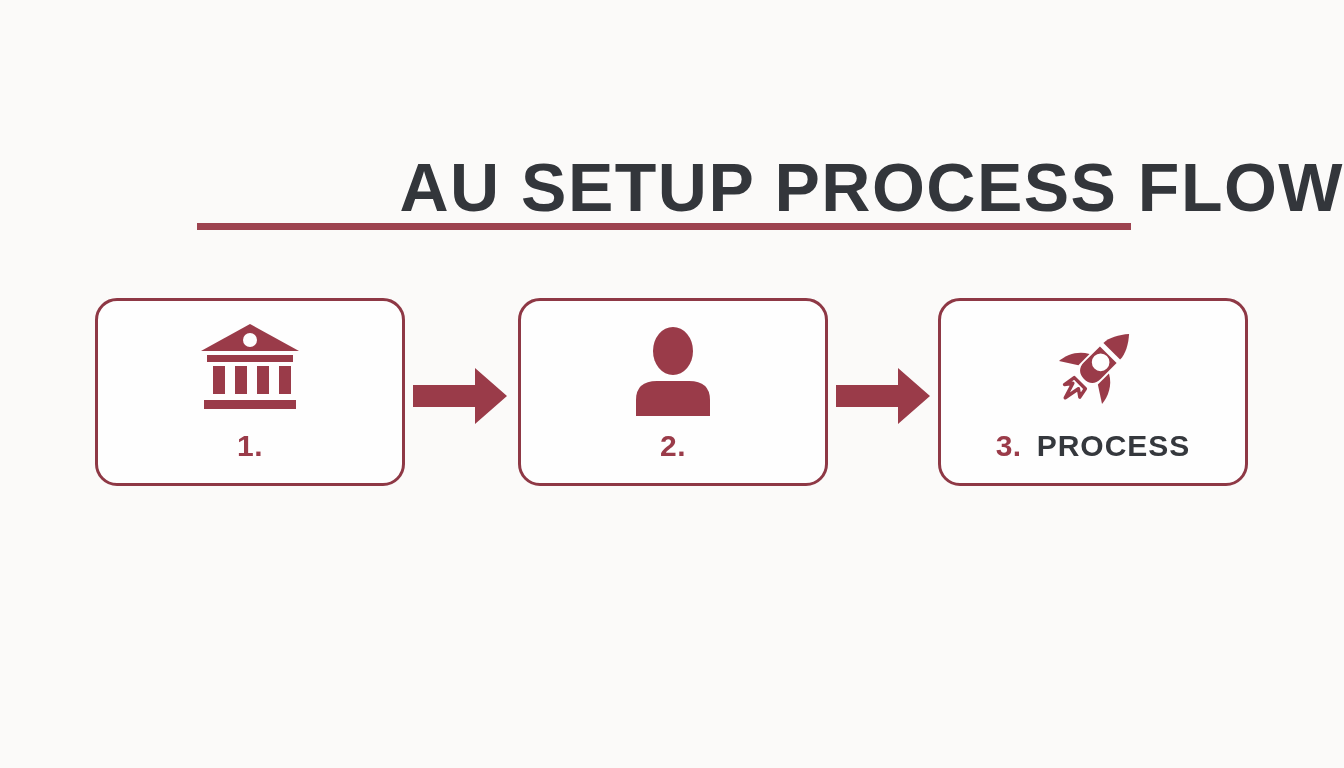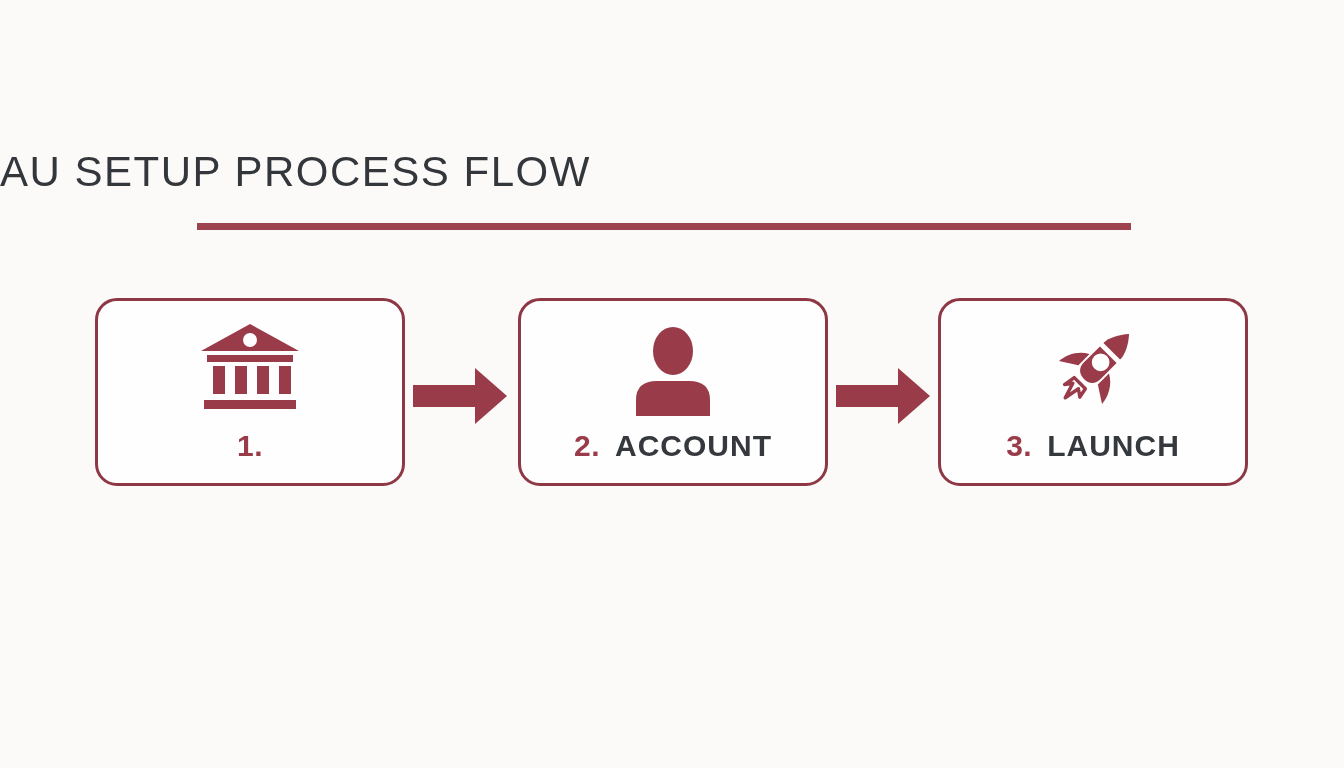--- a/index.html
+++ b/index.html
@@ -16,23 +16,23 @@
   body{
     position:relative;
     width:1344px;height:768px;
     background:var(--page-bg);
     font-family:"Liberation Sans", sans-serif;
     overflow:hidden;
   }
   .title{
     position:absolute;
     top:148px;left:0;right:0;
-    text-align:left;
-    font-size:42px;
-    font-weight:normal;
+    text-align:right;
+    font-size:68px;
+    font-weight:bold;
     letter-spacing:1.5px;
     color:var(--title-text);
   }
   .title-underline{
     position:absolute;
     top:223px;left:197px;
     width:934px;height:7px;
     background:var(--underline);
   }
   .step-box{
@@ -110,21 +110,20 @@
 
 <div class="step-box pos-2">
   <div class="icon-wrap">
     <svg width="100" height="92" viewBox="0 0 100 92" aria-hidden="true">
       <ellipse cx="50" cy="27" rx="20" ry="24" fill="currentColor"></ellipse>
       <path d="M13,92 L13,76 Q13,57 34,57 L66,57 Q87,57 87,76 L87,92 Z" fill="currentColor"></path>
     </svg>
   </div>
   <div class="step-label-row">
     <span class="step-number">2.</span>
-    <span class="step-text">ACCOUNT</span>
   </div>
 </div>
 
 <div class="flow-arrow pos-2">
   <svg width="94" height="56" viewBox="0 0 94 56" aria-hidden="true">
     <polygon points="0,17 62,17 62,0 94,28 62,56 62,39 0,39" fill="currentColor"></polygon>
   </svg>
 </div>
 
 <div class="step-box pos-3">
@@ -141,15 +140,15 @@
         <path d="M41,46 C30,52 25,63 24,73 L41,62 Z" fill="currentColor"></path>
 
         <path d="M69,46 C80,52 85,63 86,73 L69,62 Z" fill="currentColor"></path>
 
         <path d="M47,74 L63,74 L65,84 L58,79 L55,95 L50,79 L45,86 Z" fill="#fefefe" stroke="currentColor" stroke-width="3.5" stroke-linejoin="round"></path>
       </g>
     </svg>
   </div>
   <div class="step-label-row">
     <span class="step-number">3.</span>
-    <span class="step-text">LAUNCH</span>
+    <span class="step-text">PROCESS</span>
   </div>
 </div>
 
 </body></html>

